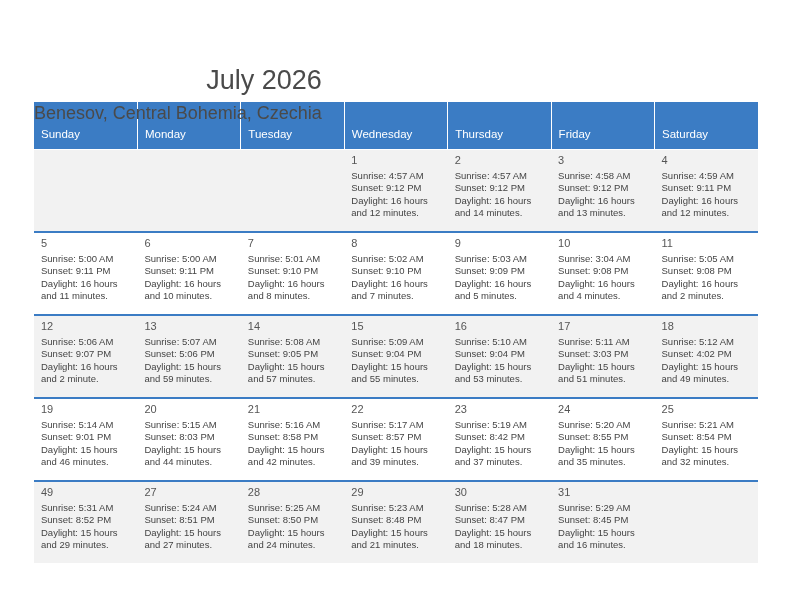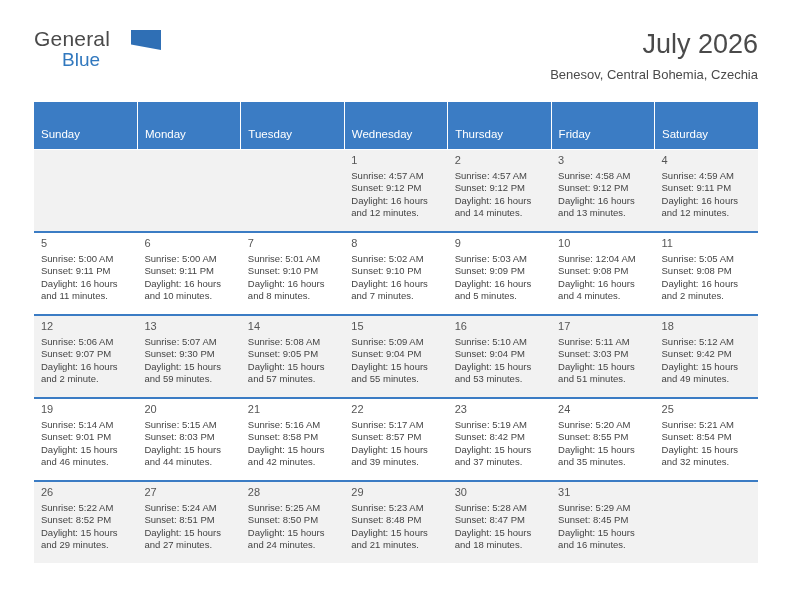--- a/index.html
+++ b/index.html
@@ -55,29 +55,30 @@
     left: 97px;
     top: 2px;
     width: 30px;
     height: 20px;
     background: #2f6fb5;
     clip-path: polygon(0 0, 100% 0, 100% 100%, 0 72%);
   }
   .title-block {
     text-align: right;
     padding-top: 2px;
+    margin-top: 36px;
   }
   .cal-title {
     font-size: 27px;
     color: #4a4a4a;
     font-weight: normal;
     line-height: 1.05;
   }
   .cal-subtitle {
-    font-size: 13px;
+    font-size: 18px;
     color: #4a4a4a;
     margin-top: 9px;
     text-align: right;
   }
 
   
   .calendar {
     margin-top: 16px;
     width: 724px;
     border-collapse: collapse;
@@ -120,25 +121,20 @@
     display: block;
   }
   .lines div { white-space: nowrap; }
 </style>
 </head>
 <body>
 
 <div class="page">
 
   <div class="header">
-    <div class="logo">
-      <span class="logo-general">General</span>
-      <span class="logo-blue">Blue</span>
-      <span class="logo-flag"></span>
-    </div>
     <div class="title-block">
       <div class="cal-title">July 2026</div>
       <div class="cal-subtitle">Benesov, Central Bohemia, Czechia</div>
     </div>
   </div>
 
   <table class="calendar">
     <thead>
       <tr>
         <th>Sunday</th>
@@ -234,21 +230,21 @@
             <div class="lines">
               <div>Sunrise: 5:03 AM</div>
               <div>Sunset: 9:09 PM</div>
               <div>Daylight: 16 hours</div>
               <div>and 5 minutes.</div>
             </div>
           </td>
           <td>
             <span class="daynum">10</span>
             <div class="lines">
-              <div>Sunrise: 12:04 AM</div>
+              <div>Sunrise: 3:04 AM</div>
               <div>Sunset: 9:08 PM</div>
               <div>Daylight: 16 hours</div>
               <div>and 4 minutes.</div>
             </div>
           </td>
           <td>
             <span class="daynum">11</span>
             <div class="lines">
               <div>Sunrise: 5:05 AM</div>
               <div>Sunset: 9:08 PM</div>
@@ -264,21 +260,21 @@
               <div>Sunrise: 5:06 AM</div>
               <div>Sunset: 9:07 PM</div>
               <div>Daylight: 16 hours</div>
               <div>and 2 minute.</div>
             </div>
           </td>
           <td>
             <span class="daynum">13</span>
             <div class="lines">
               <div>Sunrise: 5:07 AM</div>
-              <div>Sunset: 9:30 PM</div>
+              <div>Sunset: 5:06 PM</div>
               <div>Daylight: 15 hours</div>
               <div>and 59 minutes.</div>
             </div>
           </td>
           <td>
             <span class="daynum">14</span>
             <div class="lines">
               <div>Sunrise: 5:08 AM</div>
               <div>Sunset: 9:05 PM</div>
               <div>Daylight: 15 hours</div>
@@ -309,21 +305,21 @@
               <div>Sunrise: 5:11 AM</div>
               <div>Sunset: 3:03 PM</div>
               <div>Daylight: 15 hours</div>
               <div>and 51 minutes.</div>
             </div>
           </td>
           <td>
             <span class="daynum">18</span>
             <div class="lines">
               <div>Sunrise: 5:12 AM</div>
-              <div>Sunset: 9:42 PM</div>
+              <div>Sunset: 4:02 PM</div>
               <div>Daylight: 15 hours</div>
               <div>and 49 minutes.</div>
             </div>
           </td>
         </tr>
         <tr class=" row-sep">
           <td>
             <span class="daynum">19</span>
             <div class="lines">
               <div>Sunrise: 5:14 AM</div>
@@ -382,23 +378,23 @@
             <div class="lines">
               <div>Sunrise: 5:21 AM</div>
               <div>Sunset: 8:54 PM</div>
               <div>Daylight: 15 hours</div>
               <div>and 32 minutes.</div>
             </div>
           </td>
         </tr>
         <tr class="row-alt row-sep">
           <td>
-            <span class="daynum">26</span>
-            <div class="lines">
-              <div>Sunrise: 5:22 AM</div>
+            <span class="daynum">49</span>
+            <div class="lines">
+              <div>Sunrise: 5:31 AM</div>
               <div>Sunset: 8:52 PM</div>
               <div>Daylight: 15 hours</div>
               <div>and 29 minutes.</div>
             </div>
           </td>
           <td>
             <span class="daynum">27</span>
             <div class="lines">
               <div>Sunrise: 5:24 AM</div>
               <div>Sunset: 8:51 PM</div>

